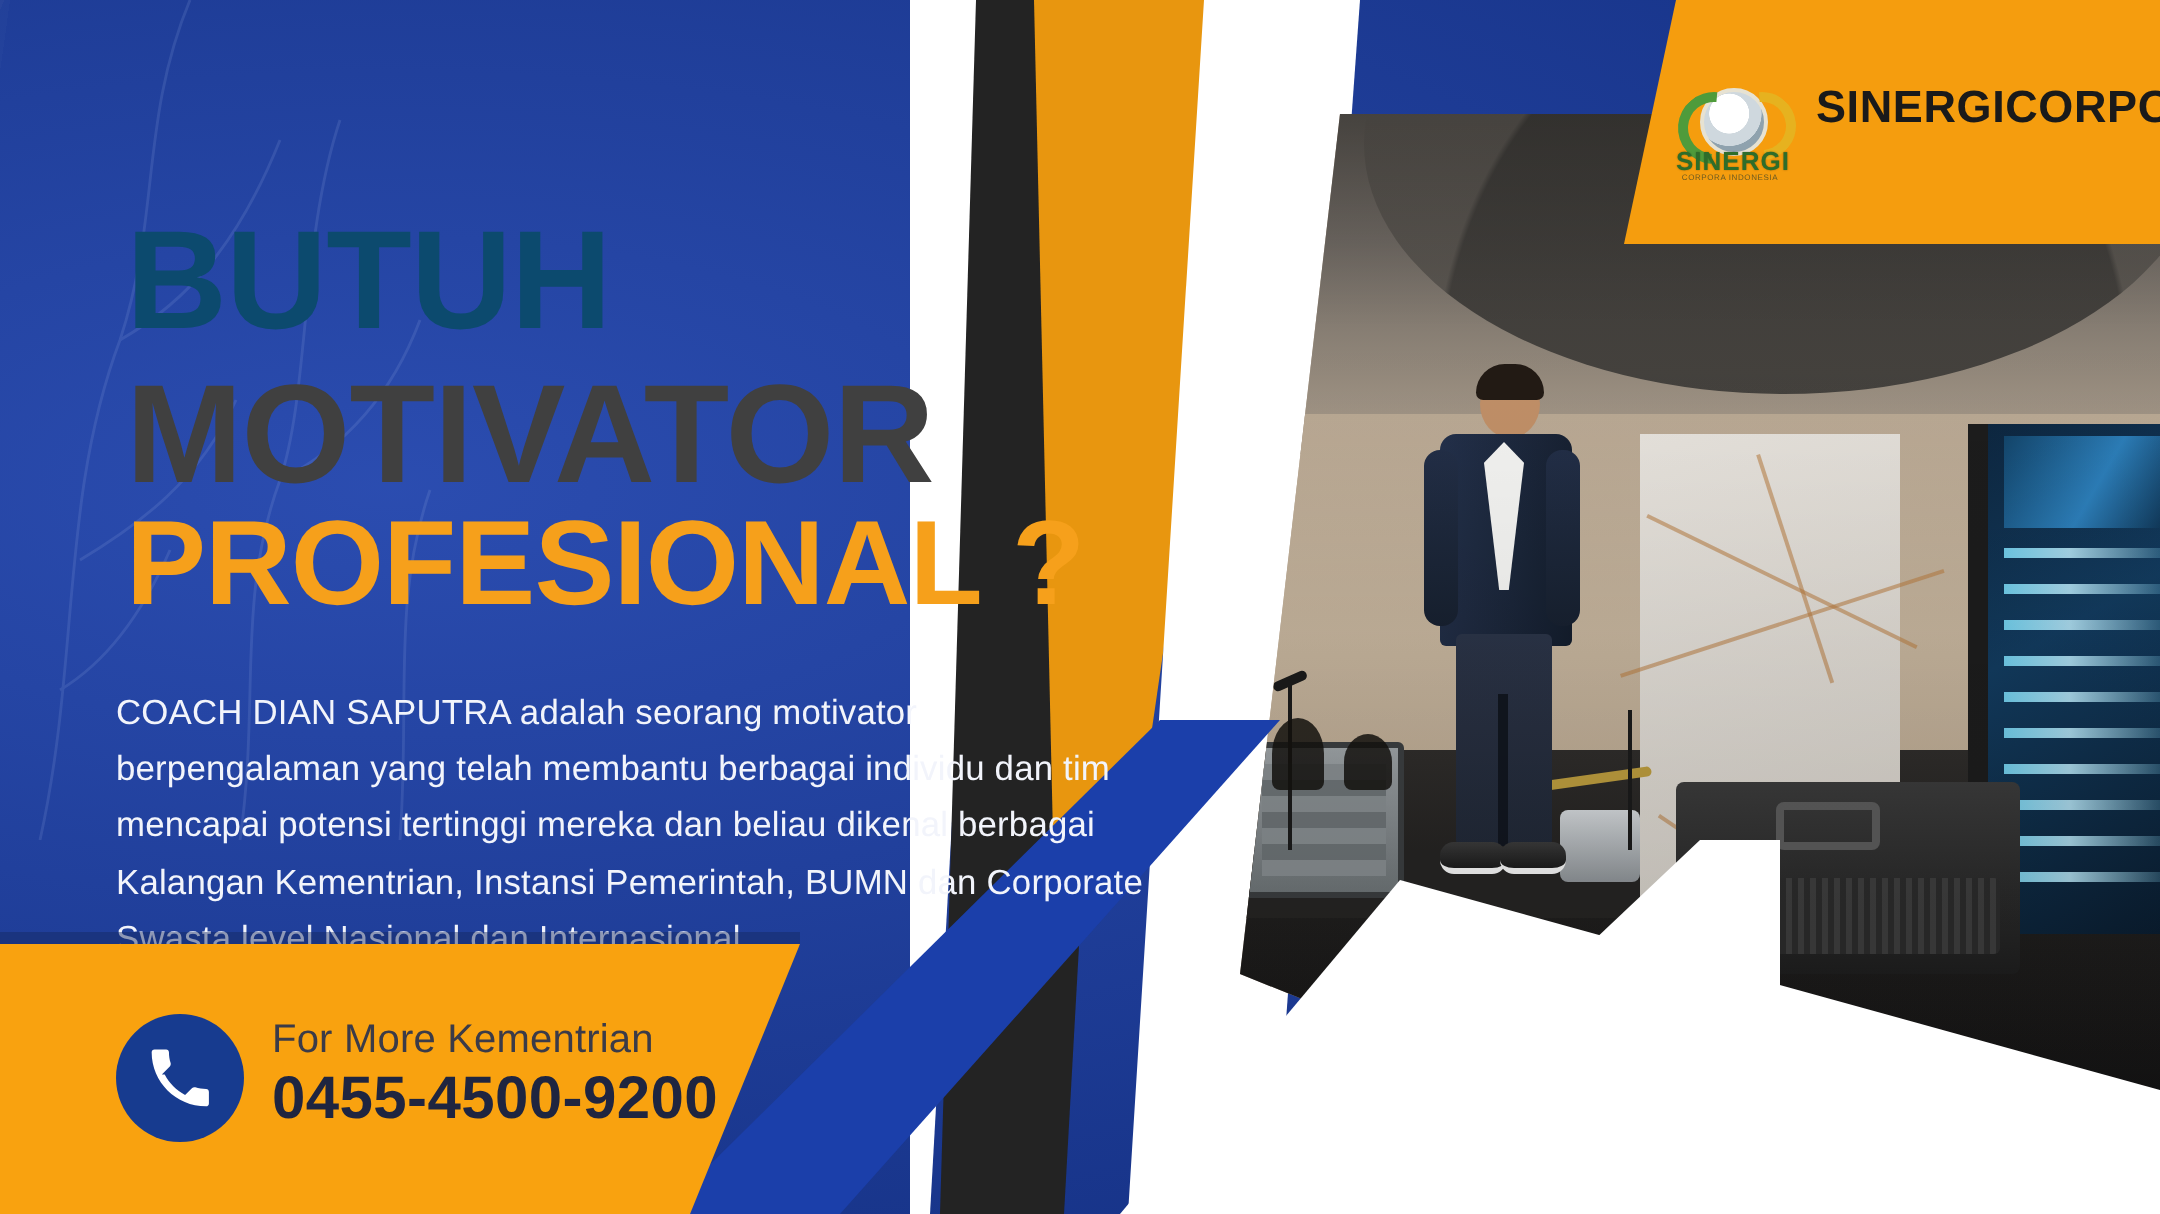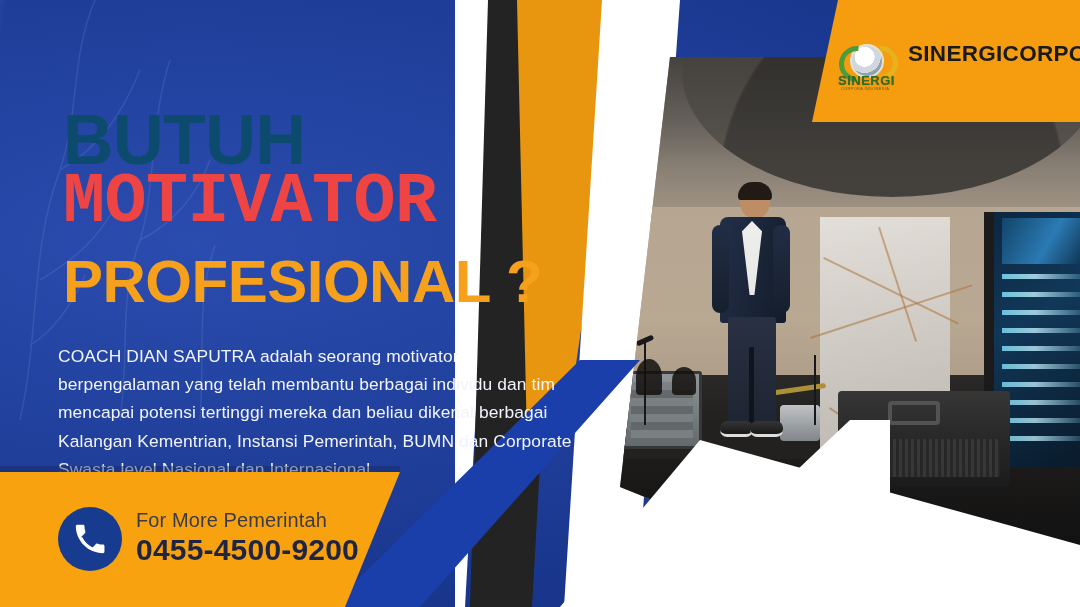--- a/index.html
+++ b/index.html
@@ -123,21 +123,21 @@
     text-shadow:0 0 1px rgba(0,0,0,.35);}
   .lg-sub{position:absolute;left:0;top:42px;width:54px;text-align:center;
     font-size:4px;letter-spacing:.3px;color:#6b5a22;}
   .hdr-t1,.hdr-t2{position:absolute;left:908px;color:#1a1a1a;font-weight:bold;
     font-size:22.5px;letter-spacing:.3px;white-space:nowrap;}
   .hdr-t1{top:41px;} .hdr-t2{top:78px;}
 
   
   .h1{position:absolute;left:63px;font-weight:bold;line-height:1;white-space:nowrap;}
   .h1a{top:105px;font-size:70px;color:#0c4a6e;letter-spacing:-.5px;}
-  .h1b{top:168px;font-size:70px;color:#ef4444;letter-spacing:-.5px;font-family:Liberation Mono, monospace;}
+  .h1b{top:182px;font-size:70px;color:#404040;letter-spacing:-.5px;}
   .h1c{top:252px;font-size:60px;color:#f6a01b;letter-spacing:-.5px;}
 
   
   .para{position:absolute;left:58px;top:342px;width:520px;color:#f2f4fb;
     font-size:17.4px;line-height:1.62;letter-spacing:.1px;}
 
   
   .cta{position:absolute;left:0;top:472px;width:400px;height:135px;background:#f9a20f;
     clip-path:polygon(0 0,400px 0,345px 135px,0 135px);}
   .cta-circle{position:absolute;left:58px;top:507px;width:64px;height:64px;border-radius:50%;
@@ -279,16 +279,16 @@
 
   <div class="para">COACH DIAN SAPUTRA adalah seorang motivator berpengalaman yang telah membantu berbagai individu dan tim mencapai potensi tertinggi mereka dan beliau dikenal berbagai Kalangan Kementrian, Instansi Pemerintah, BUMN dan Corporate Swasta level Nasional dan Internasional.</div>
 
   <div class="strip"></div>
   <div class="cta"></div>
   <div class="cta-circle">
     <svg viewBox="0 0 24 24" fill="#ffffff" aria-hidden="true">
       <path d="M6.6 10.8c1.6 3.1 4.1 5.6 7.2 7.2l2.4-2.4c.3-.3.8-.4 1.2-.3 1.2.4 2.5.6 3.8.6.6 0 1 .4 1 1V21c0 .6-.4 1-1 1C10.6 22 2 13.4 2 2.9c0-.6.4-1 1-1h4.1c.6 0 1 .4 1 1 0 1.3.2 2.6.6 3.8.1.4 0 .9-.3 1.2l-2.8 2.9z"></path>
     </svg>
   </div>
-  <div class="cta-t1">For More Pemerintah</div>
+  <div class="cta-t1">For More Kementrian</div>
   <div class="cta-t2">0455-4500-9200</div>
 
 </div>
 
 </body></html>

